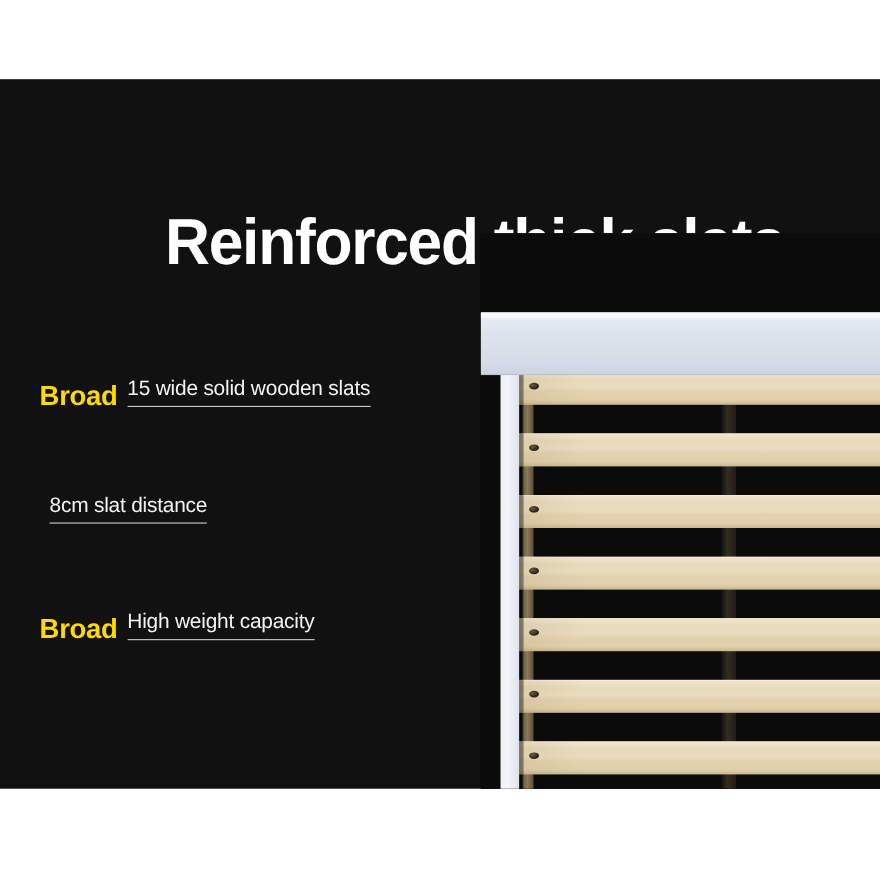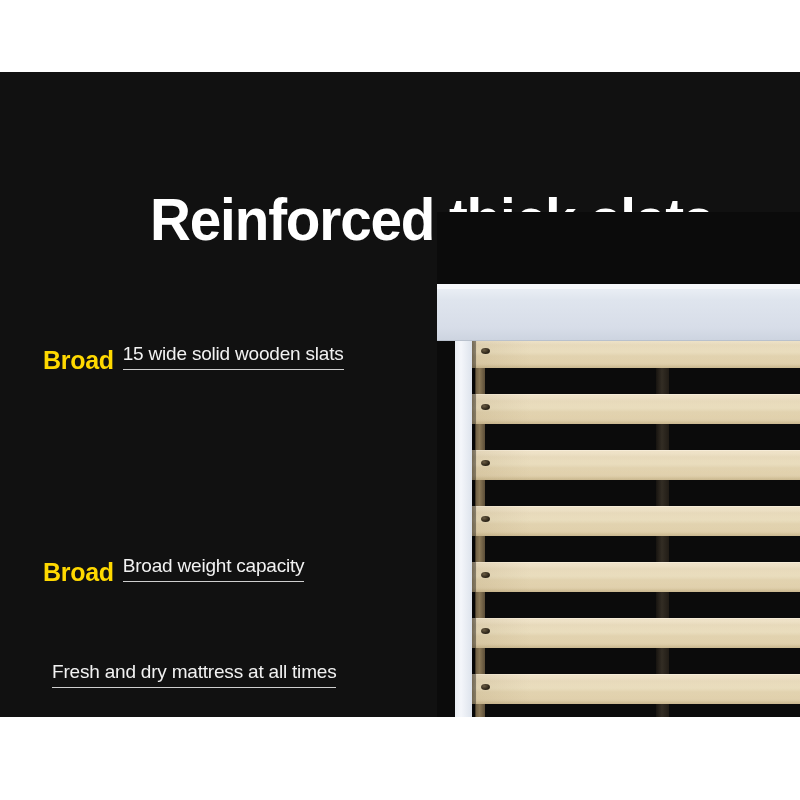--- a/index.html
+++ b/index.html
@@ -46,21 +46,21 @@
     letter-spacing: -1.2px;
     line-height: 1.05;
     white-space: nowrap;
     transform: scaleX(0.96);
     transform-origin: left center;
   }
 
   
   .features {
     position: absolute;
-    left: 43px;
+    left: 36px;
     top: 272px;
     width: 420px;
   }
   .feature {
     position: relative;
     height: 106px;
     display: flex;
     align-items: flex-start;
   }
   .feature-term {
@@ -273,24 +273,24 @@
         <div class="rail-top-hi"></div>
       </div>
     </div>
 
     <div class="features">
         <div class="feature">
           <span class="feature-term">Broad</span>
           <span class="feature-desc">15 wide solid wooden slats</span>
         </div>
         <div class="feature">
+          <span class="feature-desc">8cm slat distance</span>
         </div>
         <div class="feature">
           <span class="feature-term">Broad</span>
-          <span class="feature-desc">Broad weight capacity</span>
-        </div>
-        <div class="feature">
-          <span class="feature-desc">Fresh and dry mattress at all times</span>
+          <span class="feature-desc">High weight capacity</span>
+        </div>
+        <div class="feature">
         </div>
       </div>
 
   </div>
 </div>
 
 </body></html>

